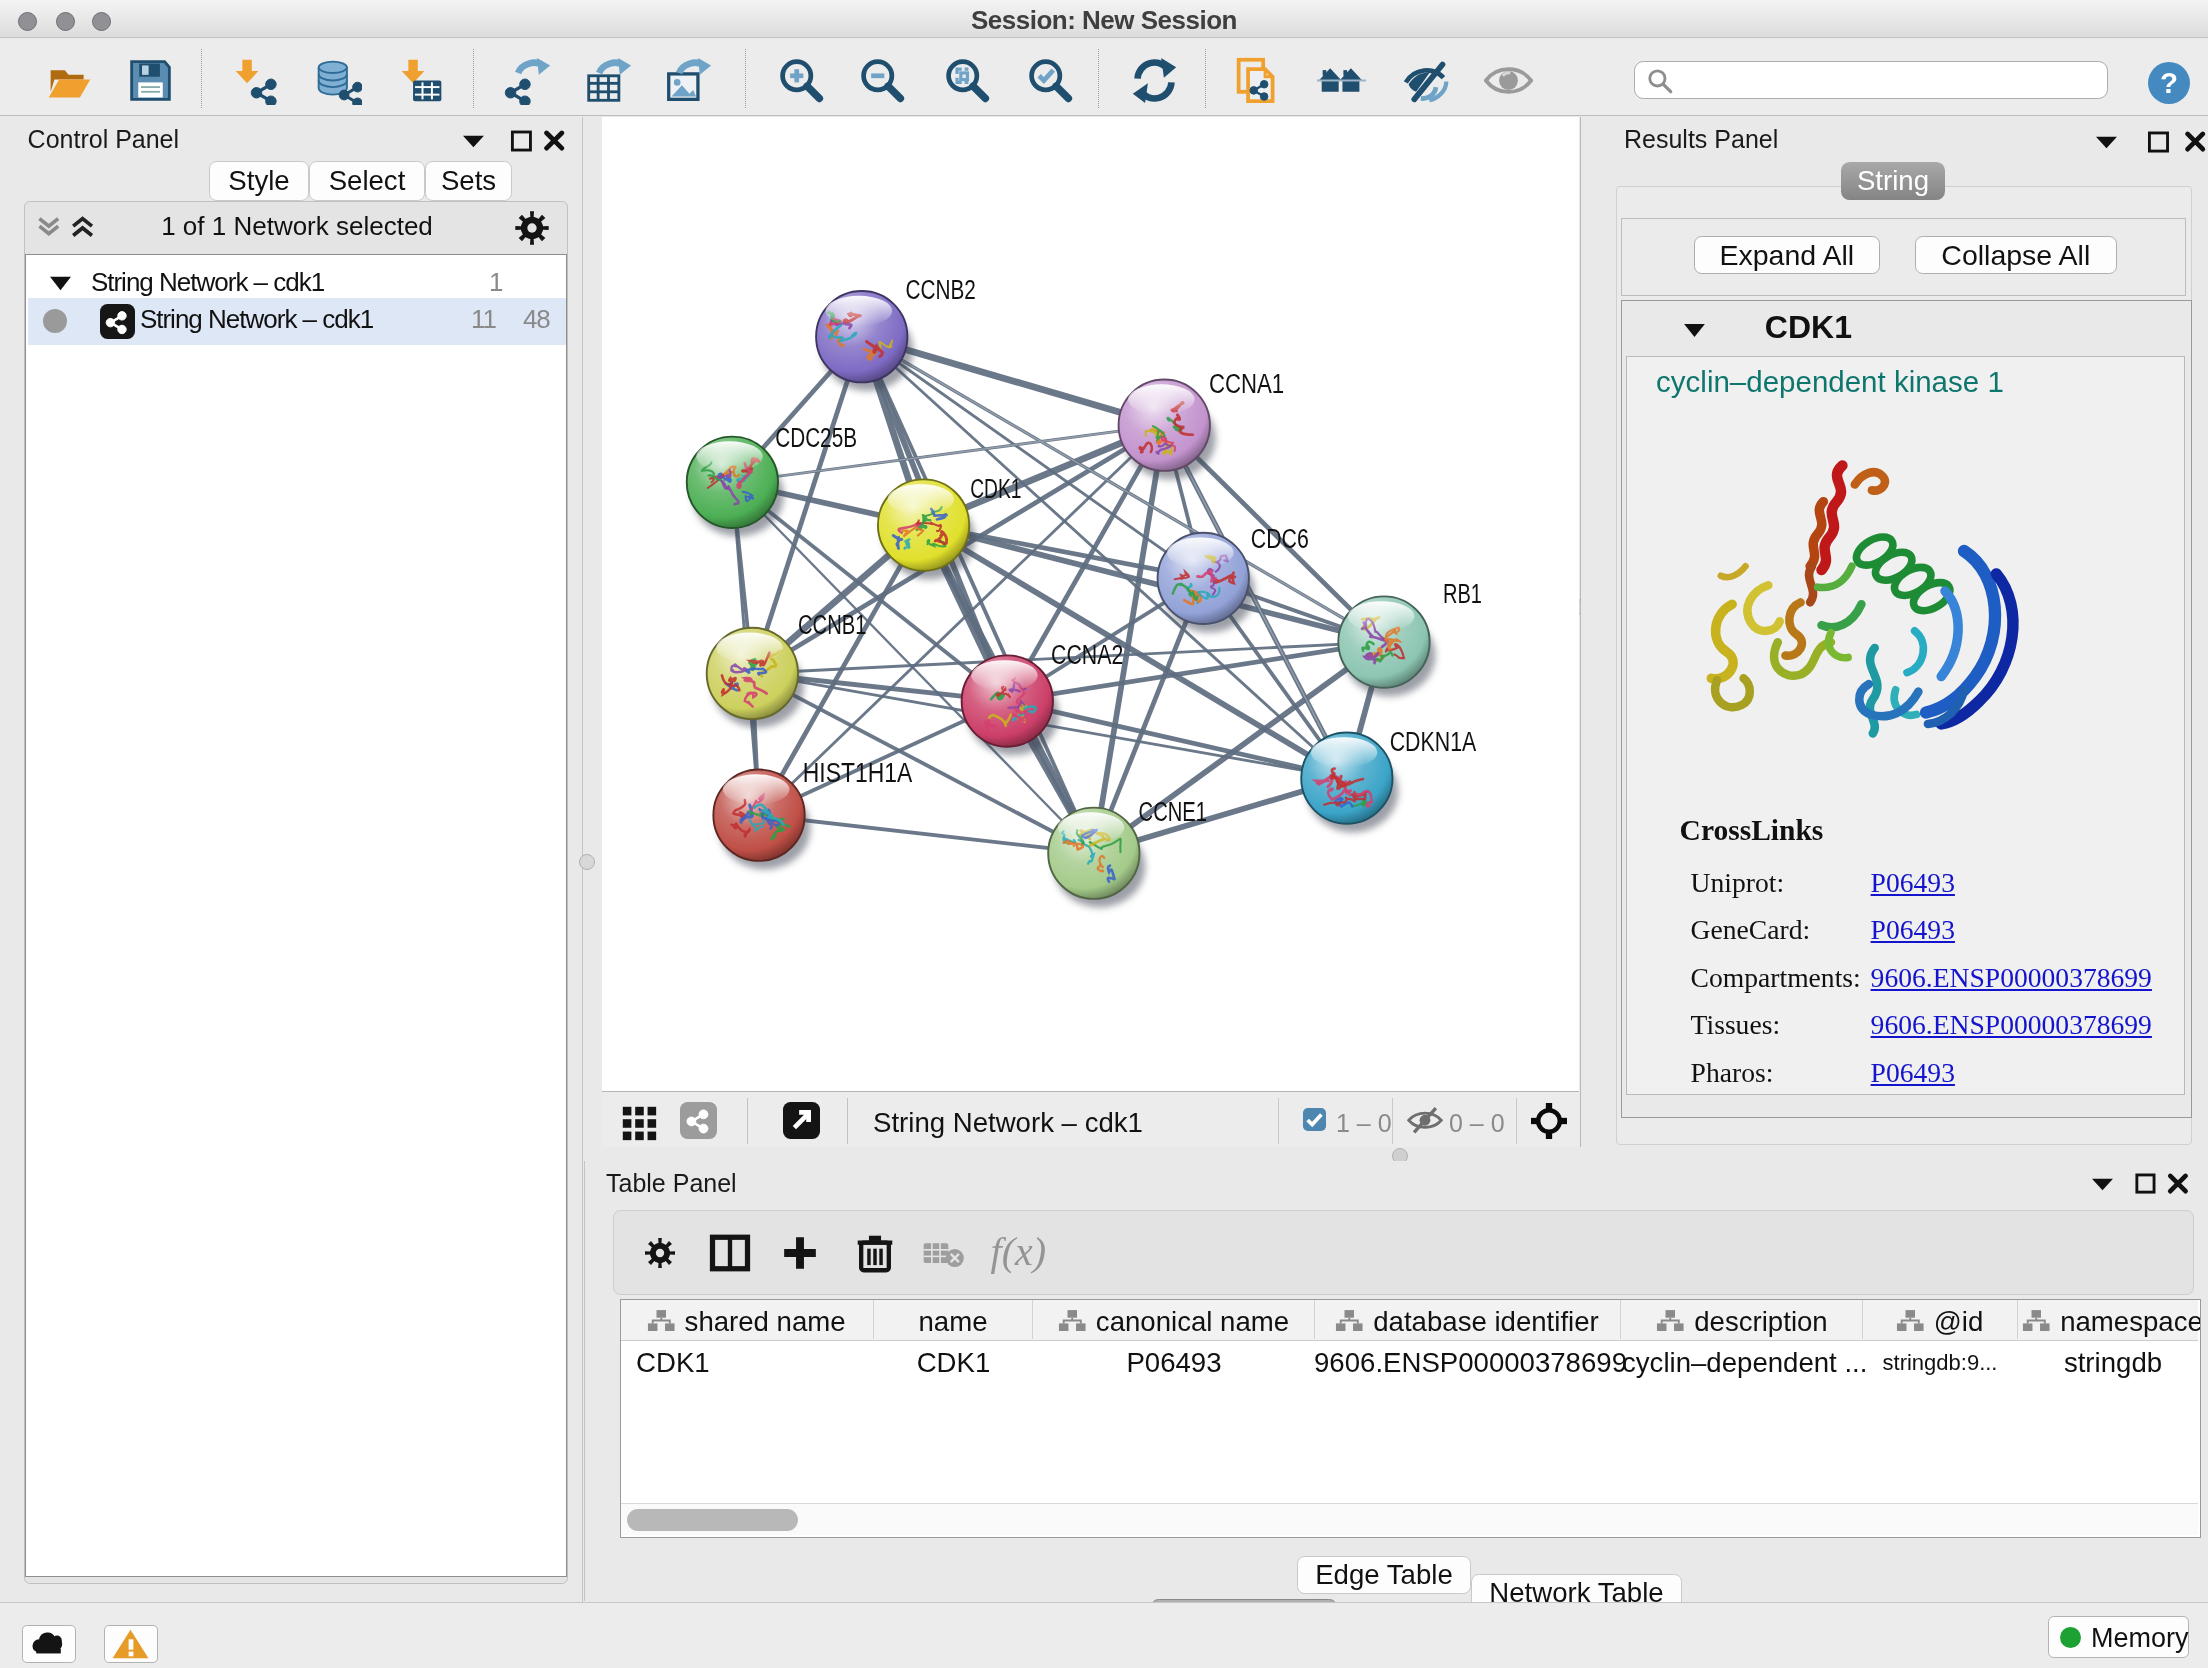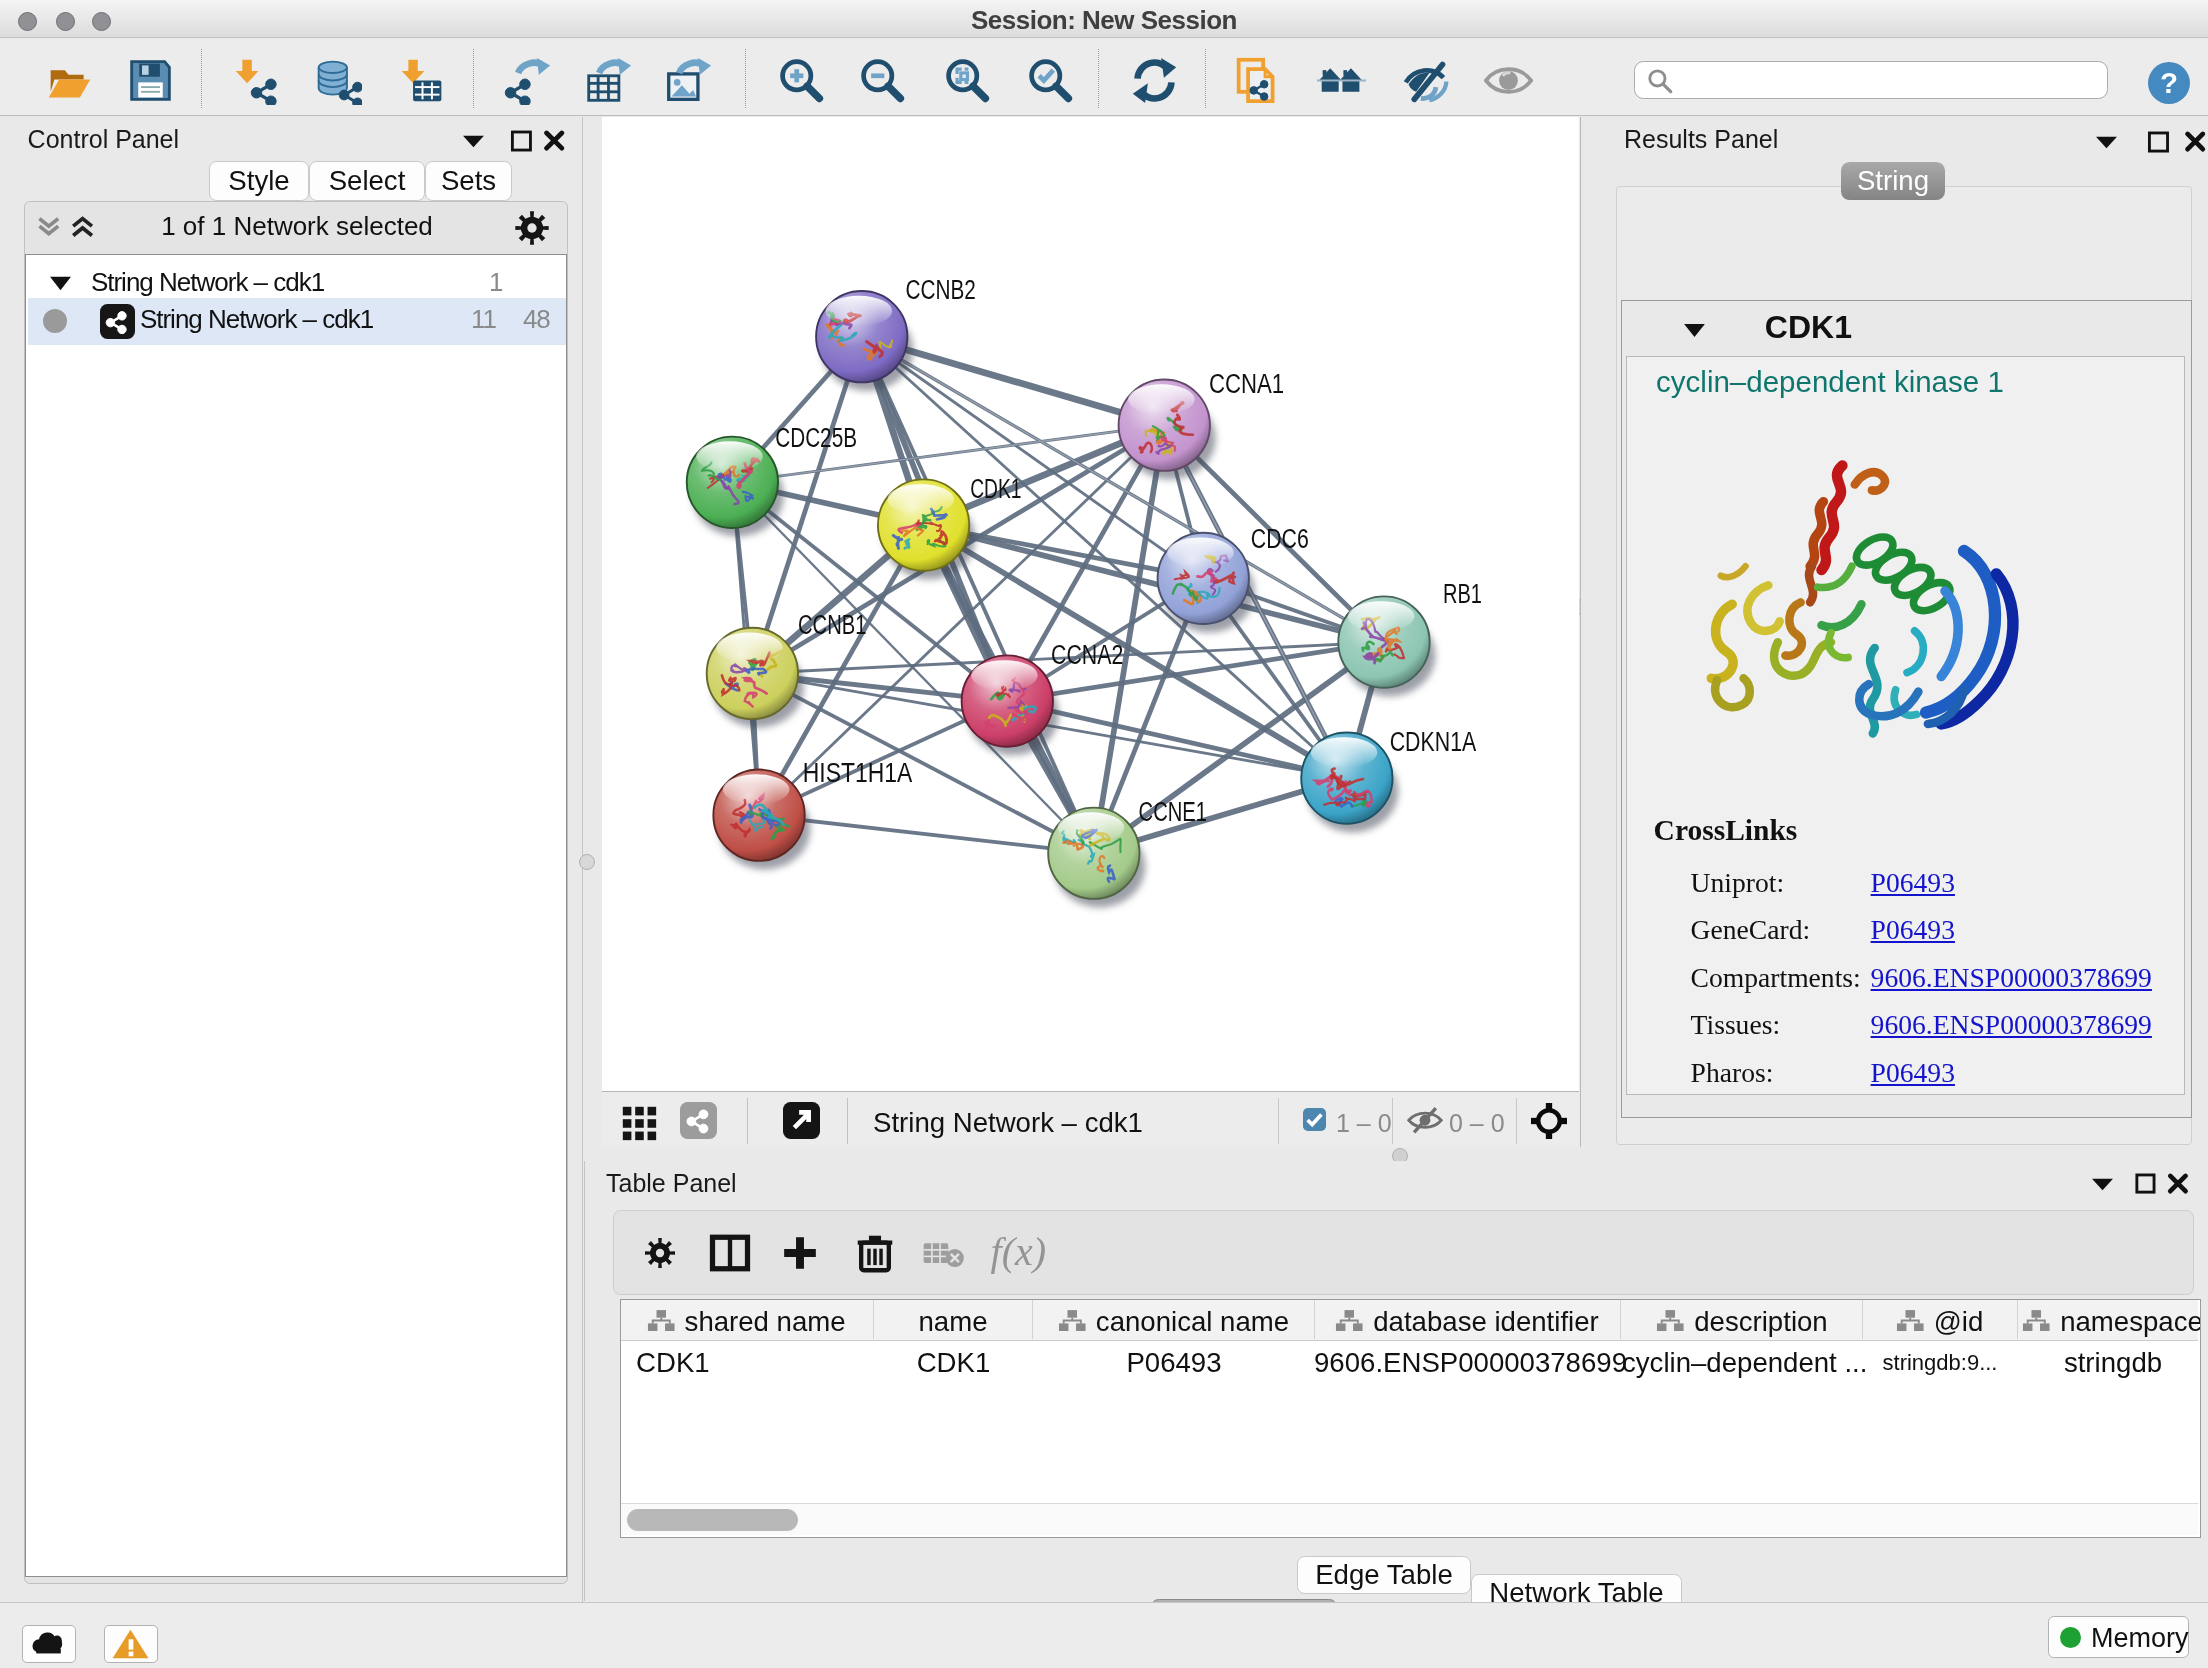--- a/index.html
+++ b/index.html
@@ -669,20 +669,24 @@
   </div>
 <div id="resultspanel">
     <div class="paneltitle abs" style="left:43px;top:7.6px">Results Panel</div>
     <svg class="abs" style="left:515px;top:13.3px" width="124" height="25" viewBox="0 0 130 26">
       <path d="M0 7 L22 7 L11 19 z" fill="#111"></path>
       <rect x="56" y="3" width="19" height="19" fill="none" stroke="#111" stroke-width="3"></rect>
       <path d="M96 4 L112 20 M112 4 L96 20" stroke="#111" stroke-width="5" stroke-linecap="round"></path>
     </svg>
     <div class="abs" style="left:260px;top:45px;width:104px;height:38px;border-radius:8.6px;background:linear-gradient(#a9a9a9,#848484);color:#fff;font-size:27.6px;text-align:center;line-height:37px;z-index:5">String</div>
     <div class="abs" style="left:35px;top:69px;width:576px;height:959px;background:#ebebeb;border:1.9px solid #cfcfcf;border-radius:3.8px">
+      <div class="abs" style="left:3.8px;top:31px;width:565px;height:78px;border:1.9px solid #bdbdbd">
+        <div class="btn" style="left:72px;top:17px;width:186px;height:38px;line-height:36px">Expand All</div>
+        <div class="btn" style="left:293px;top:17px;width:202px;height:38px;line-height:36px">Collapse All</div>
+      </div>
       <div class="abs" style="left:3.8px;top:113px;width:571px;height:818px;border:1.9px solid #9a9a9a;background:#e9e9e9">
         <svg class="abs" style="left:61px;top:21px" width="23" height="17" viewBox="0 0 24 18">
           <path d="M1 2 h22 l-11 14 z" fill="#111"></path>
         </svg>
         <div class="abs" style="left:143px;top:7.6px;font-size:32px;font-weight:bold;color:#111">CDK1</div>
         <div class="abs" style="left:3.8px;top:55px;width:559px;height:739px;background:#f0f0f0;border:1px solid #b9b9b9">
           <div class="abs" style="left:29.5px;top:7.6px;font-size:29.5px;color:#0f766e">cyclin–dependent kinase 1</div>
           <svg width="361" height="314" viewBox="0 0 380 330" style="position:absolute;left:52px;top:95px">
             <g fill="none" stroke-linecap="round">
               <path d="M172 14 c-16 14 8 22 -6 38 c-14 16 6 22 -8 38 c-12 14 4 20 -8 34" stroke="#c01818" stroke-width="11"></path>
@@ -705,21 +709,21 @@
               <path d="M206 206 c-16 20 14 32 -2 54 c-10 14 8 24 0 36" stroke="#1f9aa2" stroke-width="9"></path>
               <path d="M248 188 c16 12 10 38 -8 44" stroke="#28acc4" stroke-width="8"></path>
               <path d="M228 250 c-6 18 8 30 22 26" stroke="#2fb0b8" stroke-width="8"></path>
               <path d="M300 104 c38 24 44 88 12 132 c-16 22 -34 34 -52 38" stroke="#1e5ec4" stroke-width="13"></path>
               <path d="M334 128 c30 36 20 98 -18 134 c-14 14 -28 22 -40 24" stroke="#0e28a4" stroke-width="12"></path>
               <path d="M280 146 c20 22 18 62 -4 90" stroke="#3884d8" stroke-width="10"></path>
               <path d="M252 252 c-12 22 -32 30 -50 24 c-16 -6 -16 -24 -2 -32" stroke="#2874bc" stroke-width="9"></path>
               <path d="M300 250 c-4 20 -20 34 -38 36" stroke="#2060b0" stroke-width="9"></path>
             </g>
           </svg>
-          <div class="serif abs" style="left:27px;top:457px;font-size:29.5px;font-weight:bold;color:#111">CrossLinks</div>
+          <div class="serif abs" style="left:53px;top:457px;font-size:29.5px;font-weight:bold;color:#111">CrossLinks</div>
           <div class="serif abs" style="left:64px;top:510px;font-size:27.6px;color:#111">Uniprot:</div>
           <div class="serif abs link" style="left:244px;top:510px;font-size:27.6px">P06493</div>
           <div class="serif abs" style="left:64px;top:557px;font-size:27.6px;color:#111">GeneCard:</div>
           <div class="serif abs link" style="left:244px;top:557px;font-size:27.6px">P06493</div>
           <div class="serif abs" style="left:64px;top:605px;font-size:27.6px;color:#111">Compartments:</div>
           <div class="serif abs link" style="left:244px;top:605px;font-size:27.6px">9606.ENSP00000378699</div>
           <div class="serif abs" style="left:64px;top:652px;font-size:27.6px;color:#111">Tissues:</div>
           <div class="serif abs link" style="left:244px;top:652px;font-size:27.6px">9606.ENSP00000378699</div>
           <div class="serif abs" style="left:64px;top:700px;font-size:27.6px;color:#111">Pharos:</div>
           <div class="serif abs link" style="left:244px;top:700px;font-size:27.6px">P06493</div>

